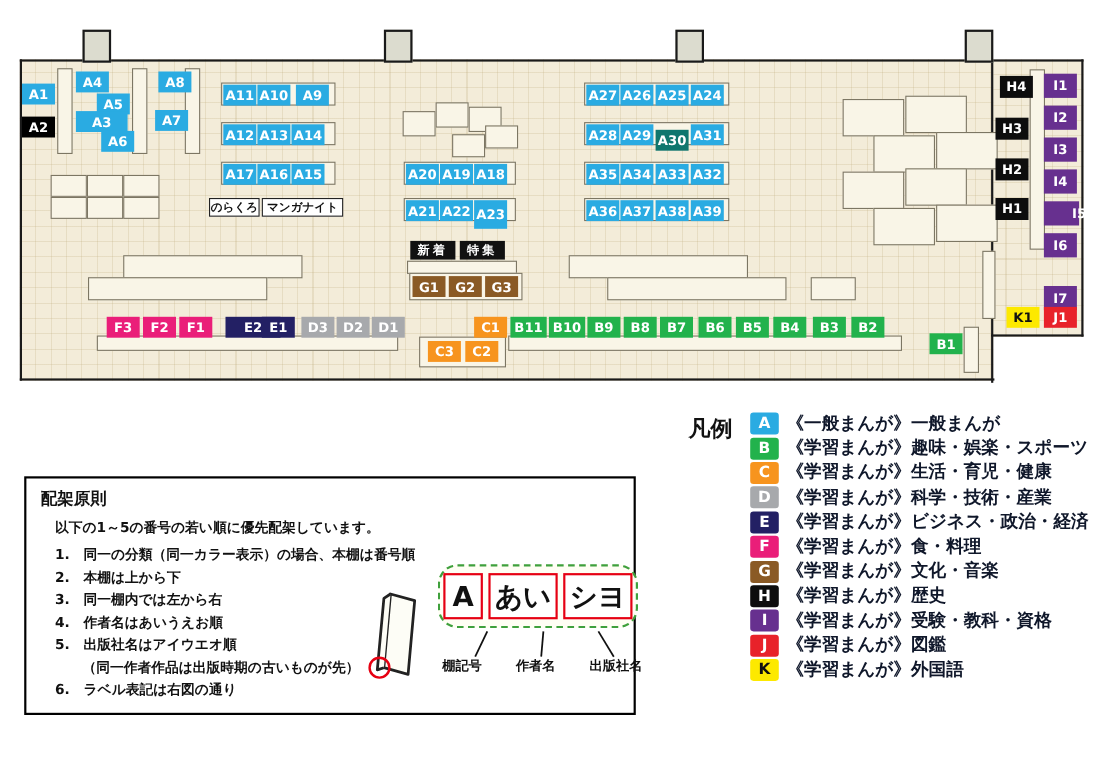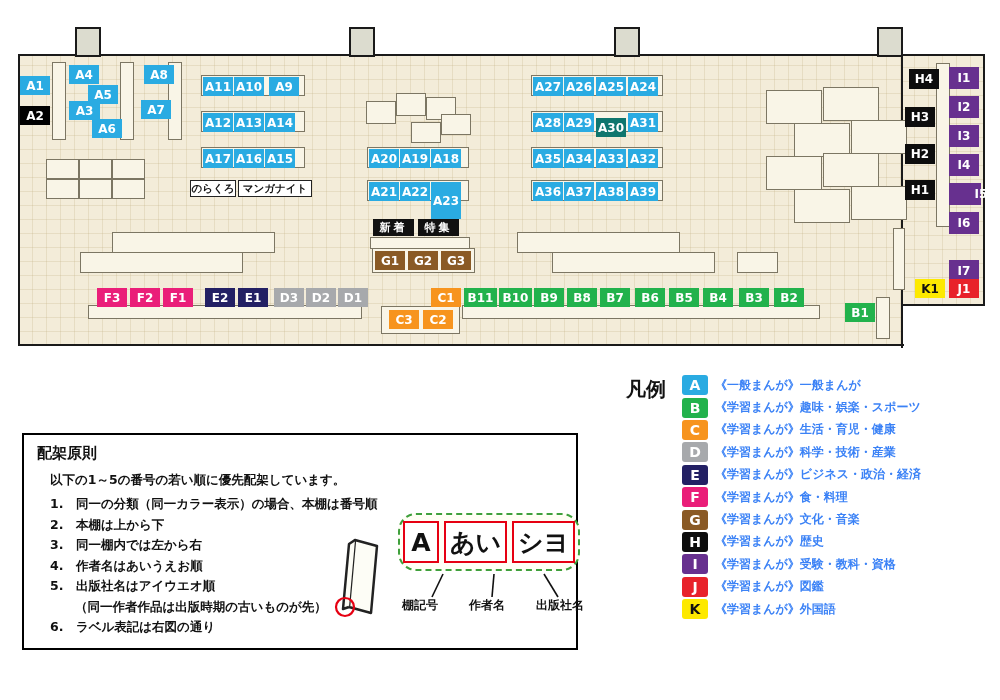--- a/index.html
+++ b/index.html
@@ -37,21 +37,21 @@
                  justify-content:space-between;font-size:12px;font-weight:bold;}
   .book-illust{position:absolute;left:300px;top:100px;}
 
   
   .legend{position:absolute;left:626px;top:374px;}
   .legend-title{position:absolute;left:0;top:2px;font-size:20px;font-weight:bold;}
   .legend-rows{margin-left:56px;display:flex;flex-direction:column;}
   .legend-row{display:flex;align-items:center;height:22.4px;}
   .legend-key{width:26px;height:20px;border-radius:3px;color:#fff;font-size:14px;font-weight:bold;
               display:flex;align-items:center;justify-content:center;margin-right:7px;flex:0 0 26px;}
-  .legend-text{font-size:12px;font-weight:bold;color:#3b82f6;white-space:nowrap;}
+  .legend-text{font-size:16px;font-weight:bold;color:#0f172a;white-space:nowrap;}
 </style>
 </head>
 <body>
 
 <div class="stage">
 
   <div id="map-layer" class="abs" style="left:0;top:0;width:1000px;height:360px;">
       <div class="abs floor" style="left: 18px; top: 54px; width: 967px; height: 252px;"></div>
       <div class="abs floor" style="left: 18px; top: 54px; width: 885px; height: 292px;"></div>
       <div class="abs wall" style="left: 18px; top: 54px; width: 967px; height: 2px;"></div>
@@ -105,39 +105,39 @@
       <div class="abs shelf" style="left: 823px; top: 153px; width: 56px; height: 34px;"></div>
       <div class="abs shelf" style="left: 794px; top: 189px; width: 56px; height: 34px;"></div>
       <div class="abs shelf" style="left: 851px; top: 186px; width: 56px; height: 34px;"></div>
       <div class="abs shelf" style="left: 893px; top: 228px; width: 12px; height: 62px;"></div>
       <div class="abs shelf" style="left: 876px; top: 297px; width: 14px; height: 42px;"></div>
       <div class="abs shelf" style="left: 936px; top: 63px; width: 14px; height: 164px;"></div>
       <div class="abs map-label" style="left: 20px; top: 76px; width: 30px; height: 19px; background: rgb(42, 171, 226);">A1</div>
       <div class="abs map-label" style="left: 20px; top: 106px; width: 30px; height: 19px; background: #000000;">A2</div>
       <div class="abs map-label" style="left: 69px; top: 65px; width: 30px; height: 19px; background: rgb(42, 171, 226);">A4</div>
       <div class="abs map-label" style="left: 88px; top: 85px; width: 30px; height: 19px; background: rgb(42, 171, 226);">A5</div>
-      <div class="abs map-label" style="left: 69px; top: 101px; width: 31px; height: 19px; background: rgb(42, 171, 226);">A3</div>
+      <div class="abs map-label" style="left: 69px; top: 101px; width: 47px; height: 19px; background: rgb(42, 171, 226);">A3</div>
       <div class="abs map-label" style="left: 92px; top: 119px; width: 30px; height: 19px; background: rgb(42, 171, 226);">A6</div>
       <div class="abs map-label" style="left: 144px; top: 65px; width: 30px; height: 19px; background: rgb(42, 171, 226);">A8</div>
       <div class="abs map-label" style="left: 141px; top: 100px; width: 30px; height: 19px; background: rgb(42, 171, 226);">A7</div>
       <div class="abs map-label" style="left: 203px; top: 77px; width: 30px; height: 19px; background: rgb(42, 171, 226);">A11</div>
       <div class="abs map-label" style="left: 234px; top: 77px; width: 30px; height: 19px; background: rgb(42, 171, 226);">A10</div>
       <div class="abs map-label" style="left: 269px; top: 77px; width: 30px; height: 19px; background: rgb(42, 171, 226);">A9</div>
       <div class="abs map-label" style="left: 203px; top: 113px; width: 30px; height: 19px; background: rgb(42, 171, 226);">A12</div>
       <div class="abs map-label" style="left: 234px; top: 113px; width: 30px; height: 19px; background: rgb(42, 171, 226);">A13</div>
       <div class="abs map-label" style="left: 265px; top: 113px; width: 30px; height: 19px; background: rgb(42, 171, 226);">A14</div>
       <div class="abs map-label" style="left: 203px; top: 149px; width: 30px; height: 19px; background: rgb(42, 171, 226);">A17</div>
       <div class="abs map-label" style="left: 234px; top: 149px; width: 30px; height: 19px; background: rgb(42, 171, 226);">A16</div>
       <div class="abs map-label" style="left: 265px; top: 149px; width: 30px; height: 19px; background: rgb(42, 171, 226);">A15</div>
       <div class="abs map-label" style="left: 369px; top: 149px; width: 30px; height: 19px; background: rgb(42, 171, 226);">A20</div>
       <div class="abs map-label" style="left: 400px; top: 149px; width: 30px; height: 19px; background: rgb(42, 171, 226);">A19</div>
       <div class="abs map-label" style="left: 431px; top: 149px; width: 30px; height: 19px; background: rgb(42, 171, 226);">A18</div>
       <div class="abs map-label" style="left: 369px; top: 182px; width: 30px; height: 19px; background: rgb(42, 171, 226);">A21</div>
       <div class="abs map-label" style="left: 400px; top: 182px; width: 30px; height: 19px; background: rgb(42, 171, 226);">A22</div>
-      <div class="abs map-label" style="left: 431px; top: 182px; width: 30px; height: 37px; background: rgb(42, 171, 226);">A23</div>
+      <div class="abs map-label" style="left: 431px; top: 182px; width: 30px; height: 26px; background: rgb(42, 171, 226);">A23</div>
       <div class="abs map-label" style="left: 533px; top: 77px; width: 30px; height: 19px; background: rgb(42, 171, 226);">A27</div>
       <div class="abs map-label" style="left: 564px; top: 77px; width: 30px; height: 19px; background: rgb(42, 171, 226);">A26</div>
       <div class="abs map-label" style="left: 596px; top: 77px; width: 30px; height: 19px; background: rgb(42, 171, 226);">A25</div>
       <div class="abs map-label" style="left: 628px; top: 77px; width: 30px; height: 19px; background: rgb(42, 171, 226);">A24</div>
       <div class="abs map-label" style="left: 533px; top: 113px; width: 30px; height: 19px; background: rgb(42, 171, 226);">A28</div>
       <div class="abs map-label" style="left: 564px; top: 113px; width: 30px; height: 19px; background: rgb(42, 171, 226);">A29</div>
       <div class="abs map-label" style="left: 596px; top: 118px; width: 30px; height: 19px; background: #0f766e;">A30</div>
       <div class="abs map-label" style="left: 628px; top: 113px; width: 30px; height: 19px; background: rgb(42, 171, 226);">A31</div>
       <div class="abs map-label" style="left: 533px; top: 149px; width: 30px; height: 19px; background: rgb(42, 171, 226);">A35</div>
       <div class="abs map-label" style="left: 564px; top: 149px; width: 30px; height: 19px; background: rgb(42, 171, 226);">A34</div>
@@ -146,21 +146,21 @@
       <div class="abs map-label" style="left: 533px; top: 182px; width: 30px; height: 19px; background: rgb(42, 171, 226);">A36</div>
       <div class="abs map-label" style="left: 564px; top: 182px; width: 30px; height: 19px; background: rgb(42, 171, 226);">A37</div>
       <div class="abs map-label" style="left: 596px; top: 182px; width: 30px; height: 19px; background: rgb(42, 171, 226);">A38</div>
       <div class="abs map-label" style="left: 628px; top: 182px; width: 30px; height: 19px; background: rgb(42, 171, 226);">A39</div>
       <div class="abs map-label" style="left: 375px; top: 251px; width: 30px; height: 19px; background: rgb(138, 90, 37);">G1</div>
       <div class="abs map-label" style="left: 408px; top: 251px; width: 30px; height: 19px; background: rgb(138, 90, 37);">G2</div>
       <div class="abs map-label" style="left: 441px; top: 251px; width: 30px; height: 19px; background: rgb(138, 90, 37);">G3</div>
       <div class="abs map-label" style="left: 97px; top: 288px; width: 30px; height: 19px; background: rgb(234, 30, 121);">F3</div>
       <div class="abs map-label" style="left: 130px; top: 288px; width: 30px; height: 19px; background: rgb(234, 30, 121);">F2</div>
       <div class="abs map-label" style="left: 163px; top: 288px; width: 30px; height: 19px; background: rgb(234, 30, 121);">F1</div>
-      <div class="abs map-label" style="left: 205px; top: 288px; width: 30px; height: 19px; background: rgb(35, 32, 100);">E2</div>
+      <div class="abs map-label" style="left: 205px; top: 288px; width: 50px; height: 19px; background: rgb(35, 32, 100);">E2</div>
       <div class="abs map-label" style="left: 238px; top: 288px; width: 30px; height: 19px; background: rgb(35, 32, 100);">E1</div>
       <div class="abs map-label" style="left: 274px; top: 288px; width: 30px; height: 19px; background: rgb(167, 169, 172);">D3</div>
       <div class="abs map-label" style="left: 306px; top: 288px; width: 30px; height: 19px; background: rgb(167, 169, 172);">D2</div>
       <div class="abs map-label" style="left: 338px; top: 288px; width: 30px; height: 19px; background: rgb(167, 169, 172);">D1</div>
       <div class="abs map-label" style="left: 431px; top: 288px; width: 30px; height: 19px; background: rgb(247, 148, 30);">C1</div>
       <div class="abs map-label" style="left: 464px; top: 288px; width: 33px; height: 19px; background: rgb(34, 178, 76);">B11</div>
       <div class="abs map-label" style="left: 499px; top: 288px; width: 33px; height: 19px; background: rgb(34, 178, 76);">B10</div>
       <div class="abs map-label" style="left: 534px; top: 288px; width: 30px; height: 19px; background: rgb(34, 178, 76);">B9</div>
       <div class="abs map-label" style="left: 567px; top: 288px; width: 30px; height: 19px; background: rgb(34, 178, 76);">B8</div>
       <div class="abs map-label" style="left: 600px; top: 288px; width: 30px; height: 19px; background: rgb(34, 178, 76);">B7</div>

